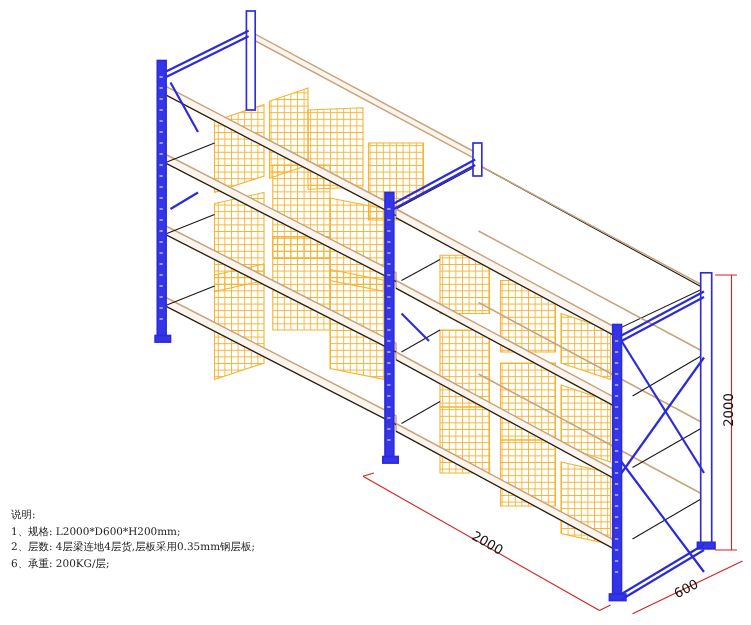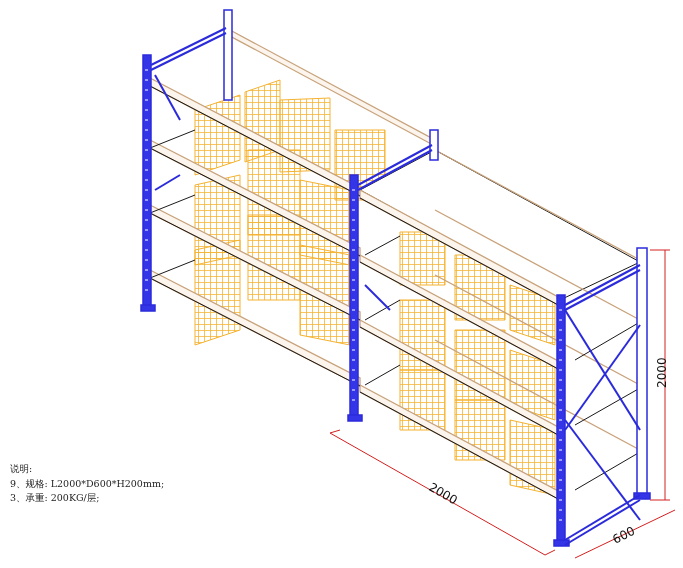--- a/index.html
+++ b/index.html
@@ -144,15 +144,16 @@
     <line x1="665" y1="250" x2="665" y2="500"></line>
     <line x1="650" y1="500" x2="670" y2="500"></line>
   </g>
   <text class="dim-text" x="428" y="497" transform="rotate(30 442 493)">2000</text>
   <text class="dim-text" x="612" y="540" transform="rotate(-27 622 535)">600</text>
   <text class="dim-text" x="662" y="392" transform="rotate(-90 662 388)">2000</text>
 </svg>
 
 <div class="notes">
   <div>说明:</div>
-  <div>9、规格: L2000*D600*H200mm;</div>
-  <div>3、承重: 200KG/层;</div>
+  <div>1、规格: L2000*D600*H200mm;</div>
+  <div>2、层数: 4层梁连地4层货,层板采用0.35mm钢层板;</div>
+  <div>6、承重: 200KG/层;</div>
 </div>
 
 </body></html>

